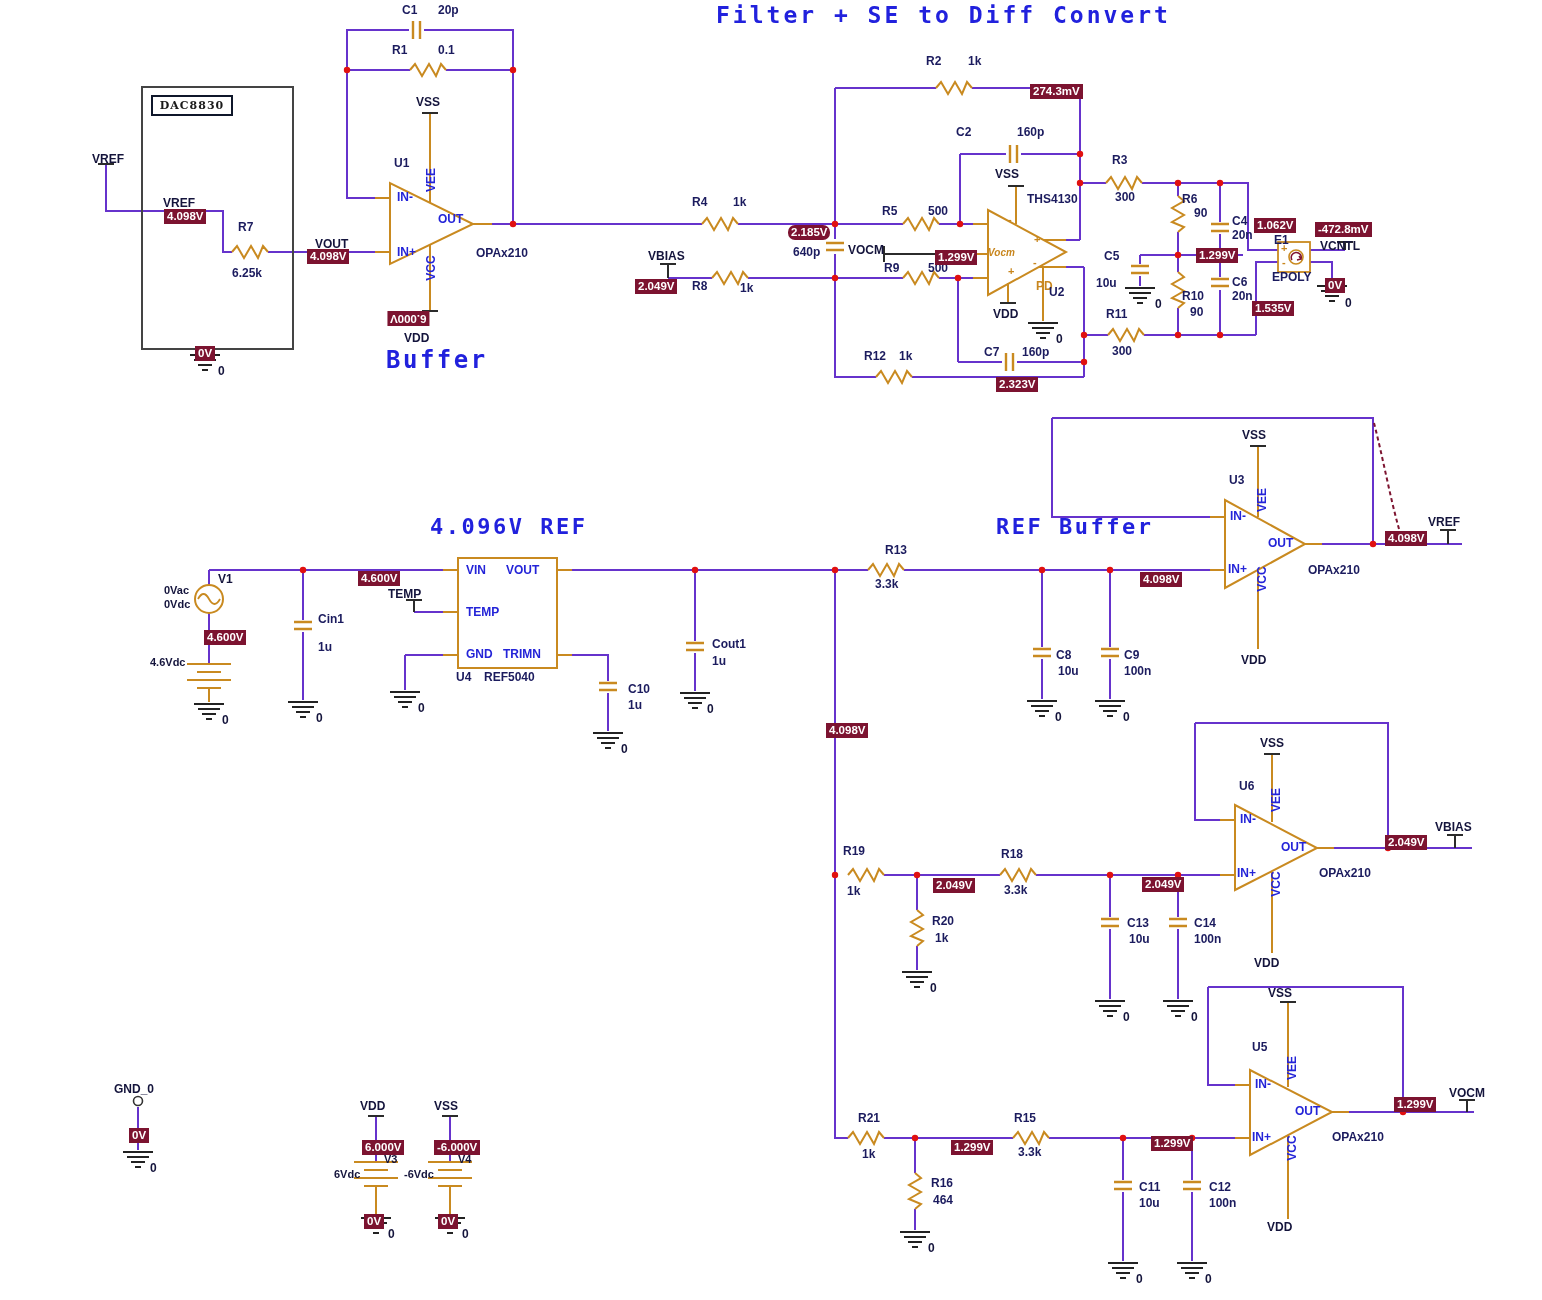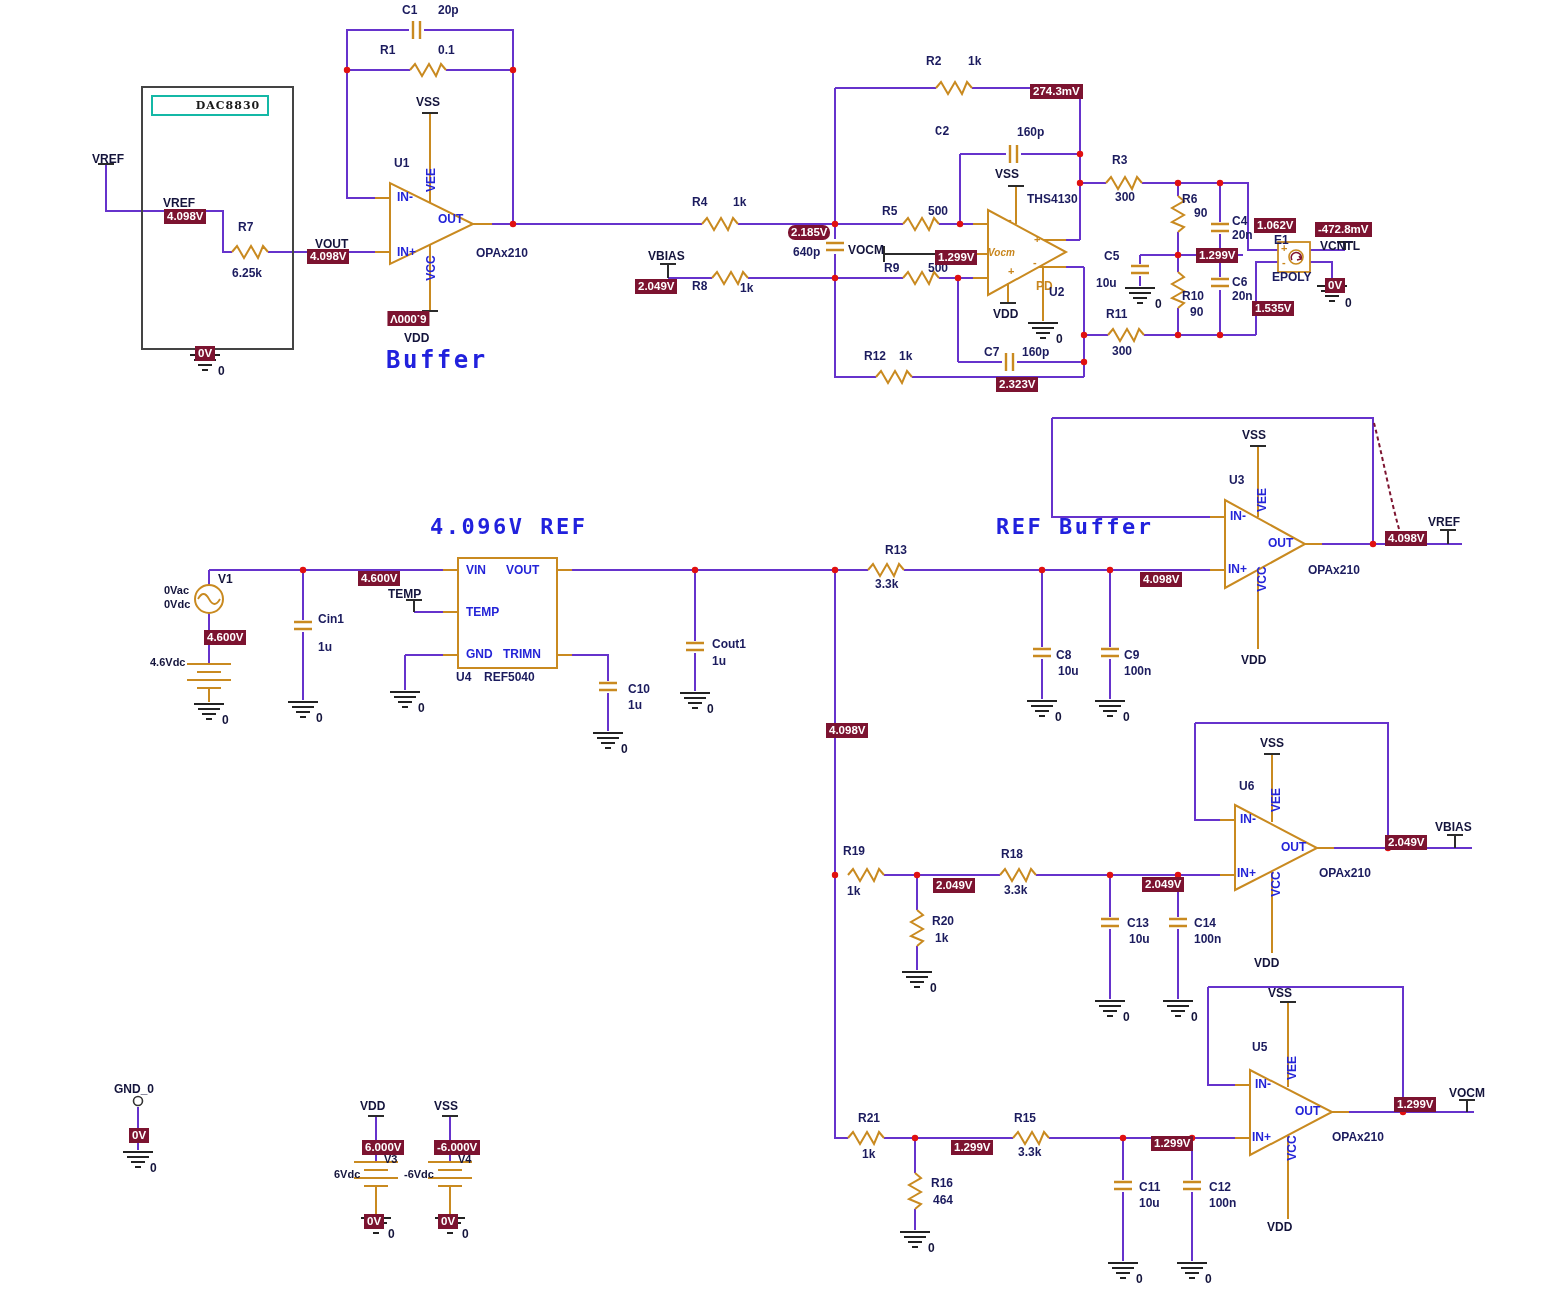--- a/index.html
+++ b/index.html
@@ -13,23 +13,23 @@
   .op{color:#c8861e;}
   .opi{color:#c8861e;font:italic bold 10px "Liberation Sans",sans-serif;}
   .vt{color:#2424d8;transform:translate(-50%,-50%) rotate(-90deg);}
   .badge{position:absolute;background:#7c1330;color:#ffffff;font:bold 11.5px "Liberation Sans",sans-serif;
          padding:0 3px;line-height:15px;white-space:nowrap;z-index:4;}
   .flip{transform:rotate(180deg);}
   .title{position:absolute;color:#2121dd;font-weight:bold;font-family:"DejaVu Sans Mono",monospace;
          white-space:nowrap;z-index:3;}
   .note{position:absolute;color:#3a3a3a;font:bold 13px "DejaVu Sans Mono",monospace;line-height:16px;
         white-space:pre;z-index:3;}
-  .chipbox{position:absolute;left:151px;top:95px;width:78px;height:17px;border:2px solid #14b8a6;
+  .chipbox{position:absolute;left:151px;top:95px;width:78px;height:17px;border:2px solid #0f172a;
            font:bold 11px "DejaVu Serif",serif;color:#1a1a1a;text-align:center;line-height:17px;
-           letter-spacing:1px;z-index:3;padding-left:36px;}
+           letter-spacing:1px;z-index:3;}
 </style>
 </head>
 <body>
 
 <div id="screen">
 
   <svg id="wires" width="1542" height="1300" viewBox="0 0 1542 1300" xmlns="http://www.w3.org/2000/svg">
     <defs>
       <g id="gnd">
           <path d="M-15,0H15 M-11,5H11 M-7,10H7 M-3,15H3" stroke="#222" stroke-width="2.2" fill="none"></path>
@@ -206,47 +206,48 @@
         <circle cx="1388" cy="848" r="3.2"></circle>
       <circle cx="915" cy="1138" r="3.2"></circle>
         <circle cx="1123" cy="1138" r="3.2"></circle>
         <circle cx="1192" cy="1138" r="3.2"></circle>
       <circle cx="1403" cy="1112" r="3.2"></circle>
     </g>
   </svg>
 
   <div class="chipbox">DAC8830</div>
 
+  <div class="title" style="left:716px;top:2px;font-size:23px;letter-spacing:3px;">Filter + SE to Diff Convert</div>
   <div class="title" style="left:386px;top:346px;font-size:24px;letter-spacing:2.5px;">Buffer</div>
   <div class="title" style="left:430px;top:514px;font-size:22px;letter-spacing:2.5px;">4.096V REF</div>
   <div class="title" style="left:996px;top:514px;font-size:22px;letter-spacing:2.5px;">REF Buffer</div>
 
 
   <div id="labels">
       <span class="lbl net" style="left: 92px; top: 152px;">VREF</span>
       <span class="lbl net" style="left: 163px; top: 196px;">VREF</span>
       <span class="lbl net" style="left: 315px; top: 237px;">VOUT</span>
       <span class="lbl" style="left: 238px; top: 220px;">R7</span>
       <span class="lbl" style="left: 232px; top: 266px;">6.25k</span>
       <span class="lbl" style="left: 402px; top: 3px;">C1</span>
       <span class="lbl" style="left: 438px; top: 3px;">20p</span>
-      <span class="lbl" style="left: 380px; top: 43px;">R1</span>
+      <span class="lbl" style="left: 392px; top: 43px;">R1</span>
       <span class="lbl" style="left: 438px; top: 43px;">0.1</span>
       <span class="lbl net" style="left: 416px; top: 95px;">VSS</span>
       <span class="lbl" style="left: 394px; top: 156px;">U1</span>
       <span class="lbl pin" style="left: 397px; top: 190px;">IN-</span>
       <span class="lbl pin" style="left: 397px; top: 245px;">IN+</span>
       <span class="lbl pin" style="left: 438px; top: 212px;">OUT</span>
       <span class="lbl vt" style="left: 431px; top: 180px;">VEE</span>
       <span class="lbl vt" style="left: 431px; top: 268px;">VCC</span>
       <span class="lbl" style="left: 476px; top: 246px;">OPAx210</span>
       <span class="lbl net" style="left: 404px; top: 331px;">VDD</span>
       <span class="lbl" style="left: 926px; top: 54px;">R2</span>
       <span class="lbl" style="left: 968px; top: 54px;">1k</span>
-      <span class="lbl" style="left: 935px; top: 125px; font-family: Liberation Mono, monospace;">C2</span>
+      <span class="lbl" style="left: 956px; top: 125px;">C2</span>
       <span class="lbl" style="left: 1017px; top: 125px;">160p</span>
       <span class="lbl" style="left: 692px; top: 195px;">R4</span>
       <span class="lbl" style="left: 733px; top: 195px;">1k</span>
       <span class="lbl" style="left: 882px; top: 204px;">R5</span>
       <span class="lbl" style="left: 928px; top: 204px;">500</span>
       <span class="lbl" style="left: 692px; top: 279px;">R8</span>
       <span class="lbl" style="left: 740px; top: 281px;">1k</span>
       <span class="lbl" style="left: 884px; top: 261px;">R9</span>
       <span class="lbl" style="left: 928px; top: 261px;">500</span>
       <span class="lbl" style="left: 793px; top: 245px;">640p</span>

